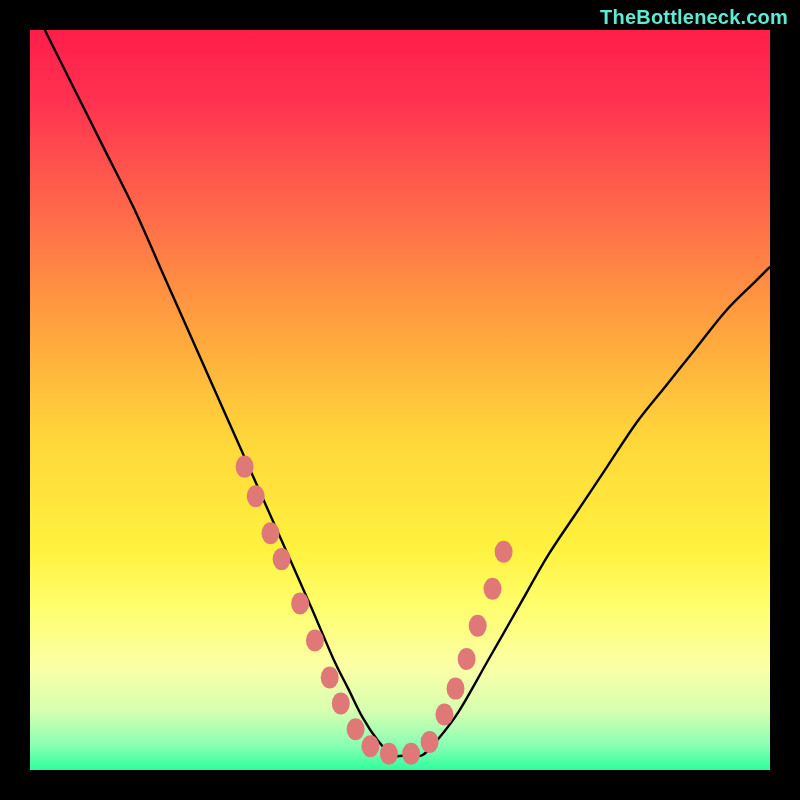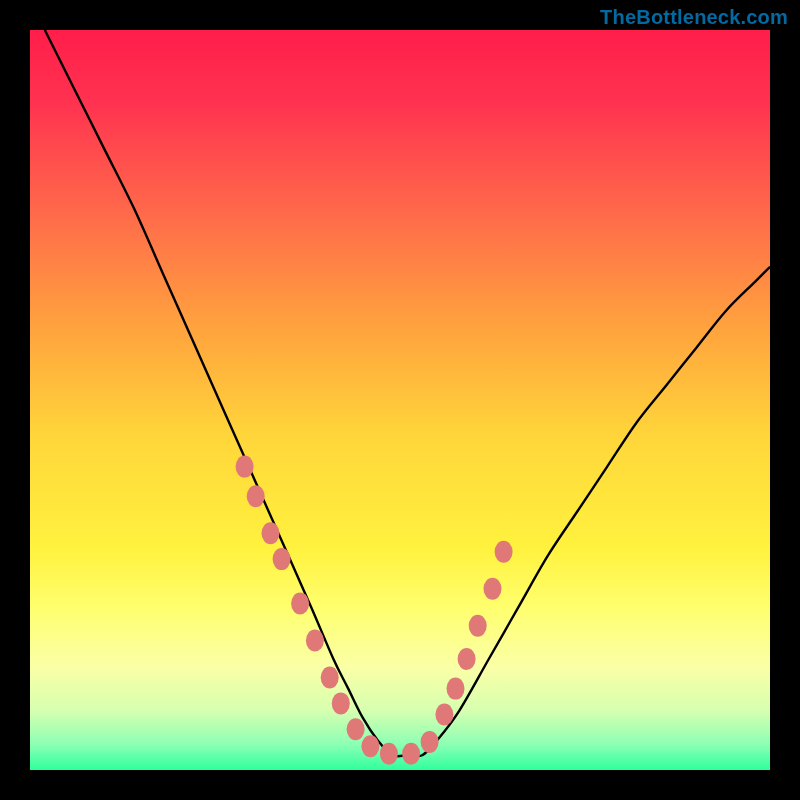--- a/index.html
+++ b/index.html
@@ -31,21 +31,21 @@
     position: absolute;
     left: 0;
     top: 0;
     width: 740px;
     height: 740px;
   }
   .watermark {
     position: absolute;
     top: 6px;
     right: 12px;
-    color: #0369a1;
+    color: #5eead4;
     font-size: 20px;
     font-weight: bold;
     letter-spacing: 0.2px;
   }
   svg.curve { position: absolute; left: 0; top: 0; }
 </style>
 </head>
 <body>
 
 <div class="plot-frame">

